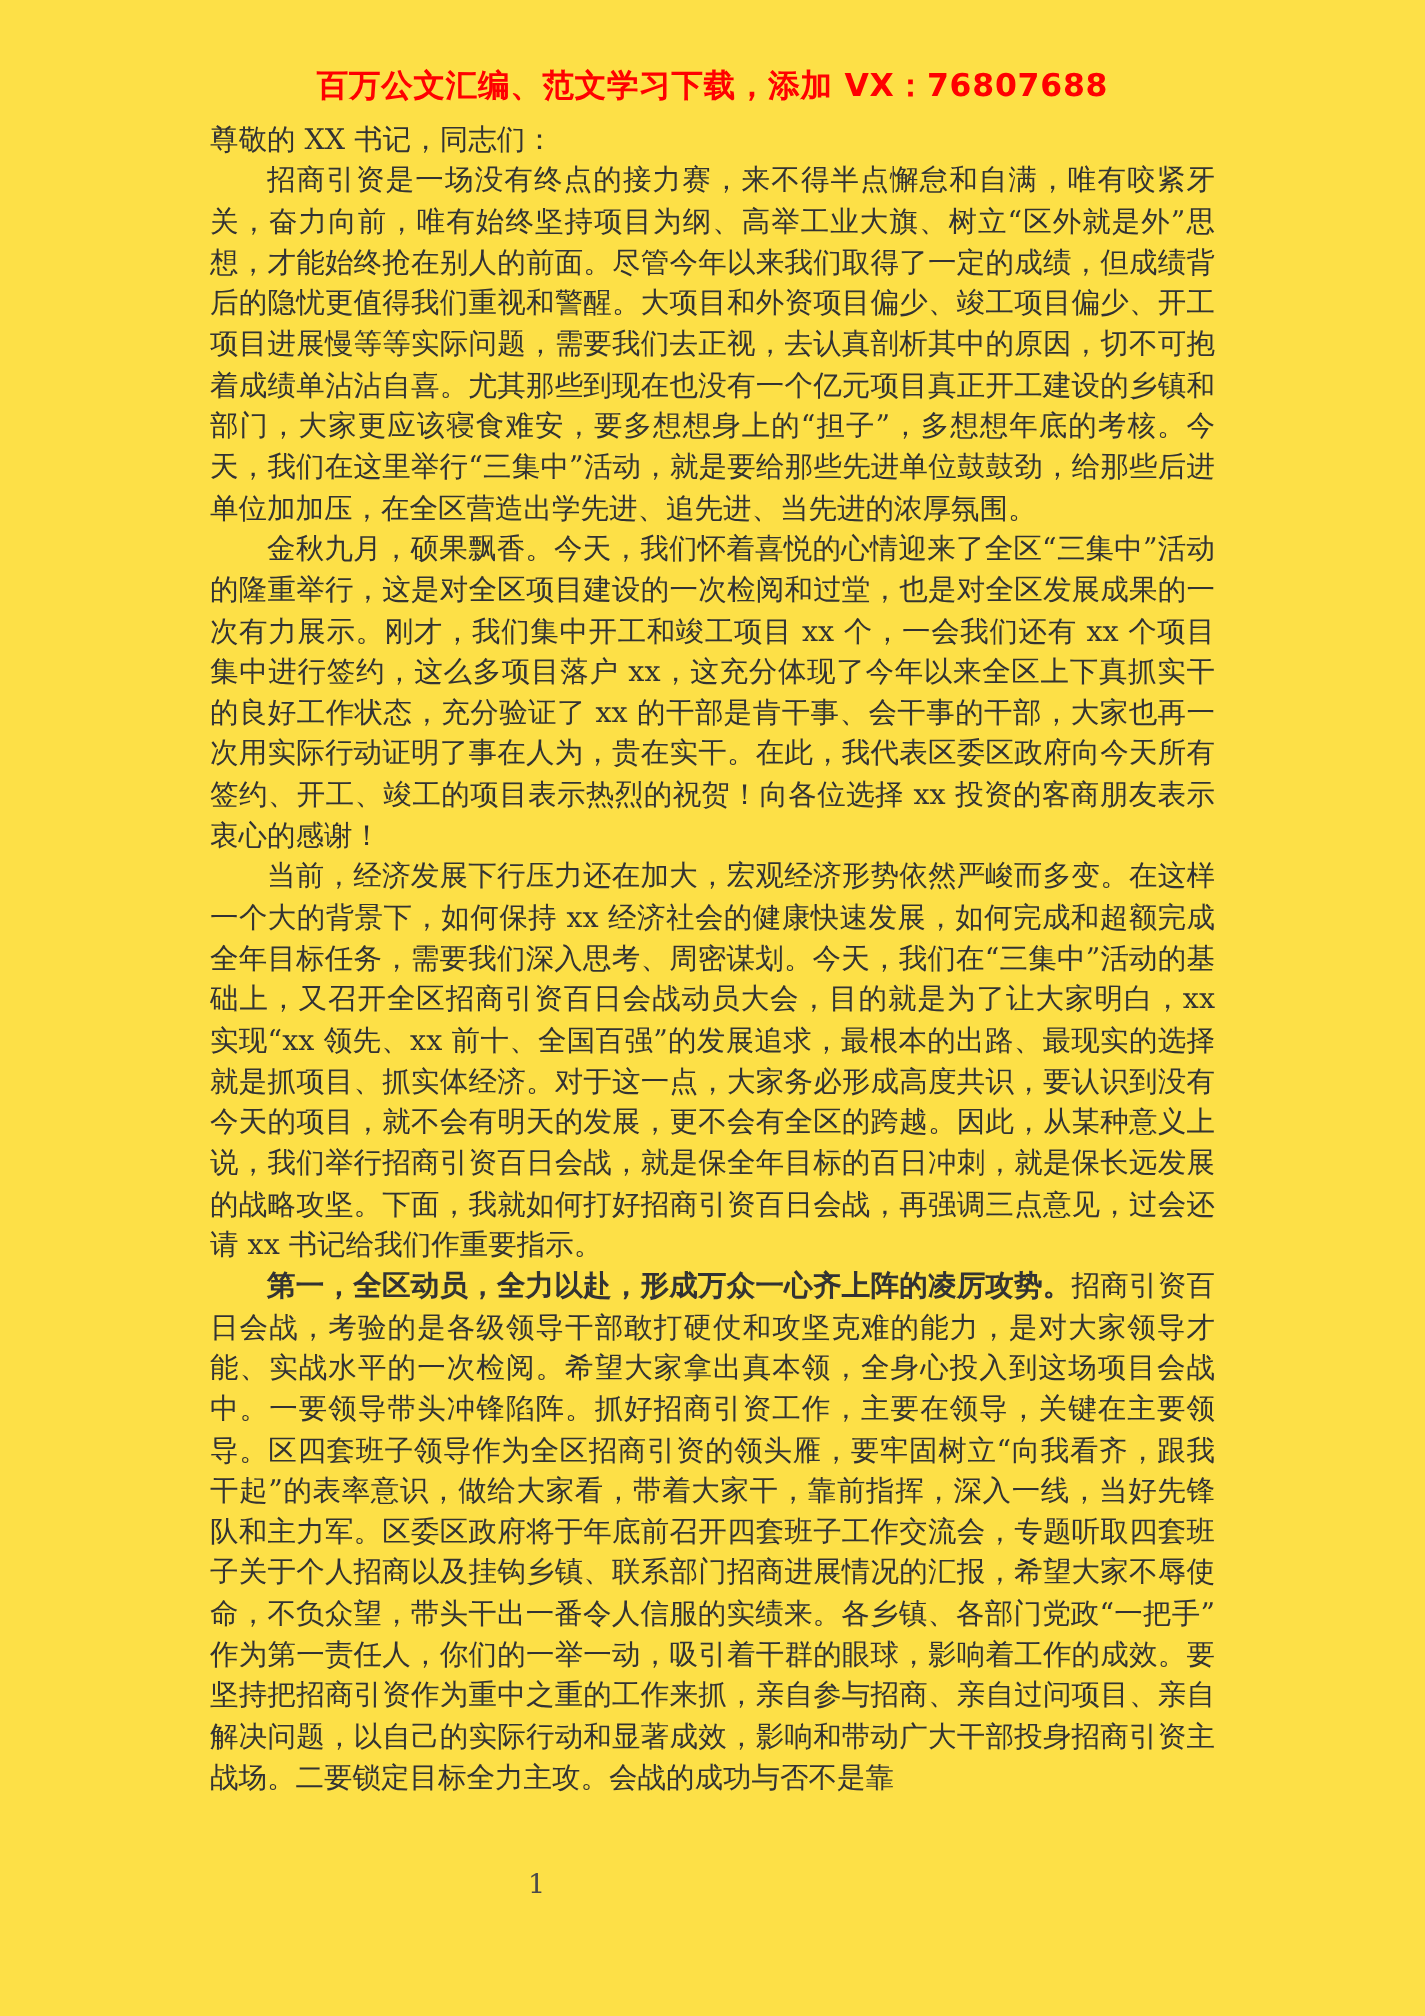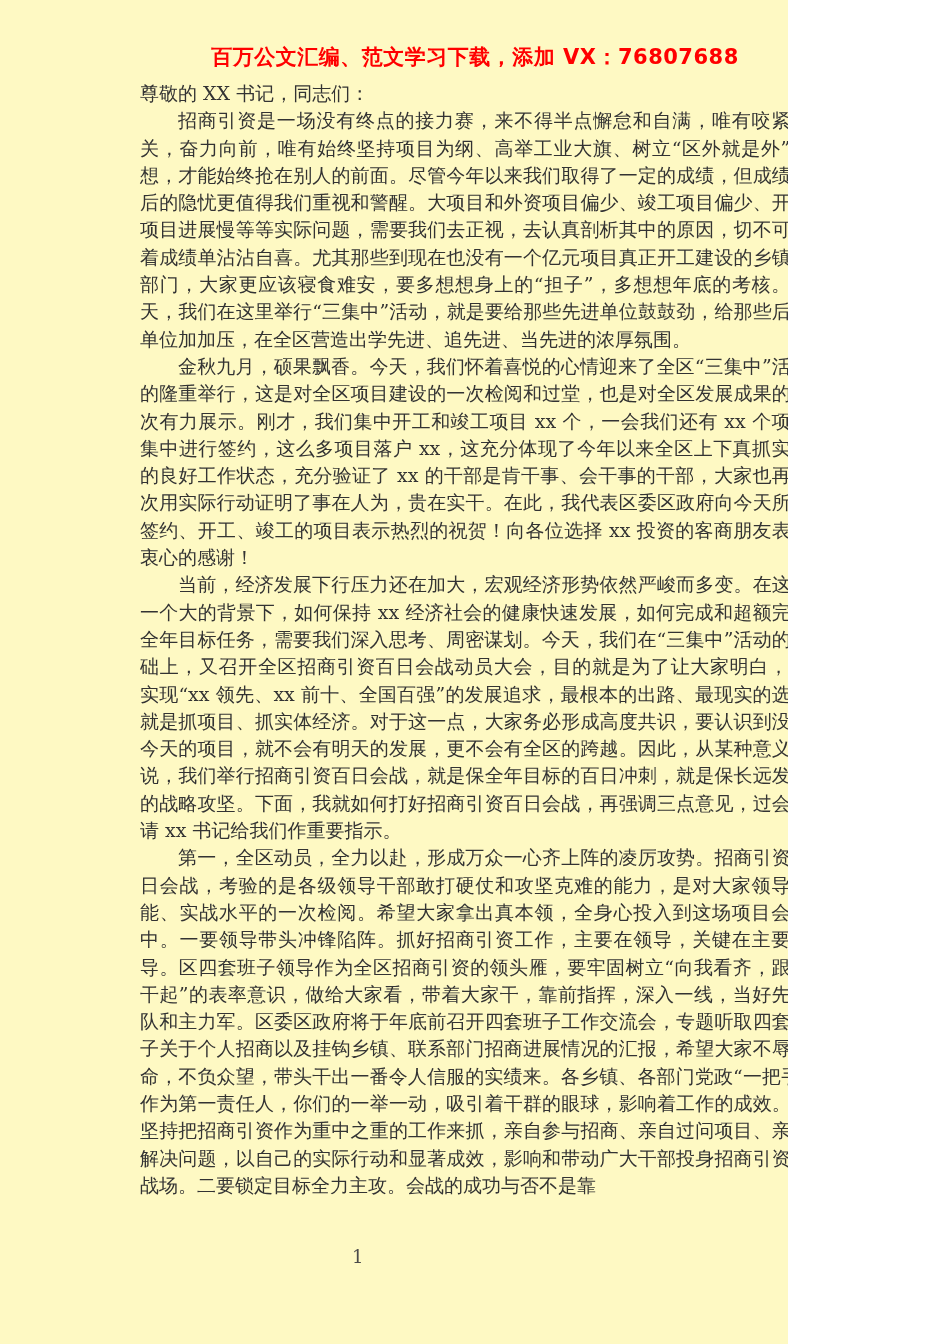--- a/index.html
+++ b/index.html
@@ -2,23 +2,23 @@
 <html lang="zh"><head>
 <meta charset="utf-8">
 <style>
   html, body {
     margin: 0;
     padding: 0;
     background: #ffffff;
   }
   .page {
     position: relative;
-    width: 788px;
+    width: 950px;
     height: 1344px;
-    background: #fef9c3;
+    background: #fde047;
     overflow: hidden;
     font-family: "DejaVu Serif", "Liberation Serif", serif;
   }
   .header-notice {
     position: absolute;
     top: 42px;
     left: 0;
     width: 950px;
     text-align: center;
     font-family: "DejaVu Sans", "Liberation Sans", sans-serif;
@@ -42,21 +42,21 @@
     margin: 0;
     padding: 0;
   }
   .para {
     text-indent: 2em;
   }
   .salutation {
     text-indent: 0;
   }
   .bold-lead {
-    font-weight: normal;
+    font-weight: bold;
   }
   .page-number {
     position: absolute;
     top: 1246px;
     left: 352px;
     font-size: 18px;
     line-height: 22px;
     color: #4a4a4a;
     font-family: "DejaVu Serif", "Liberation Serif", serif;
   }

